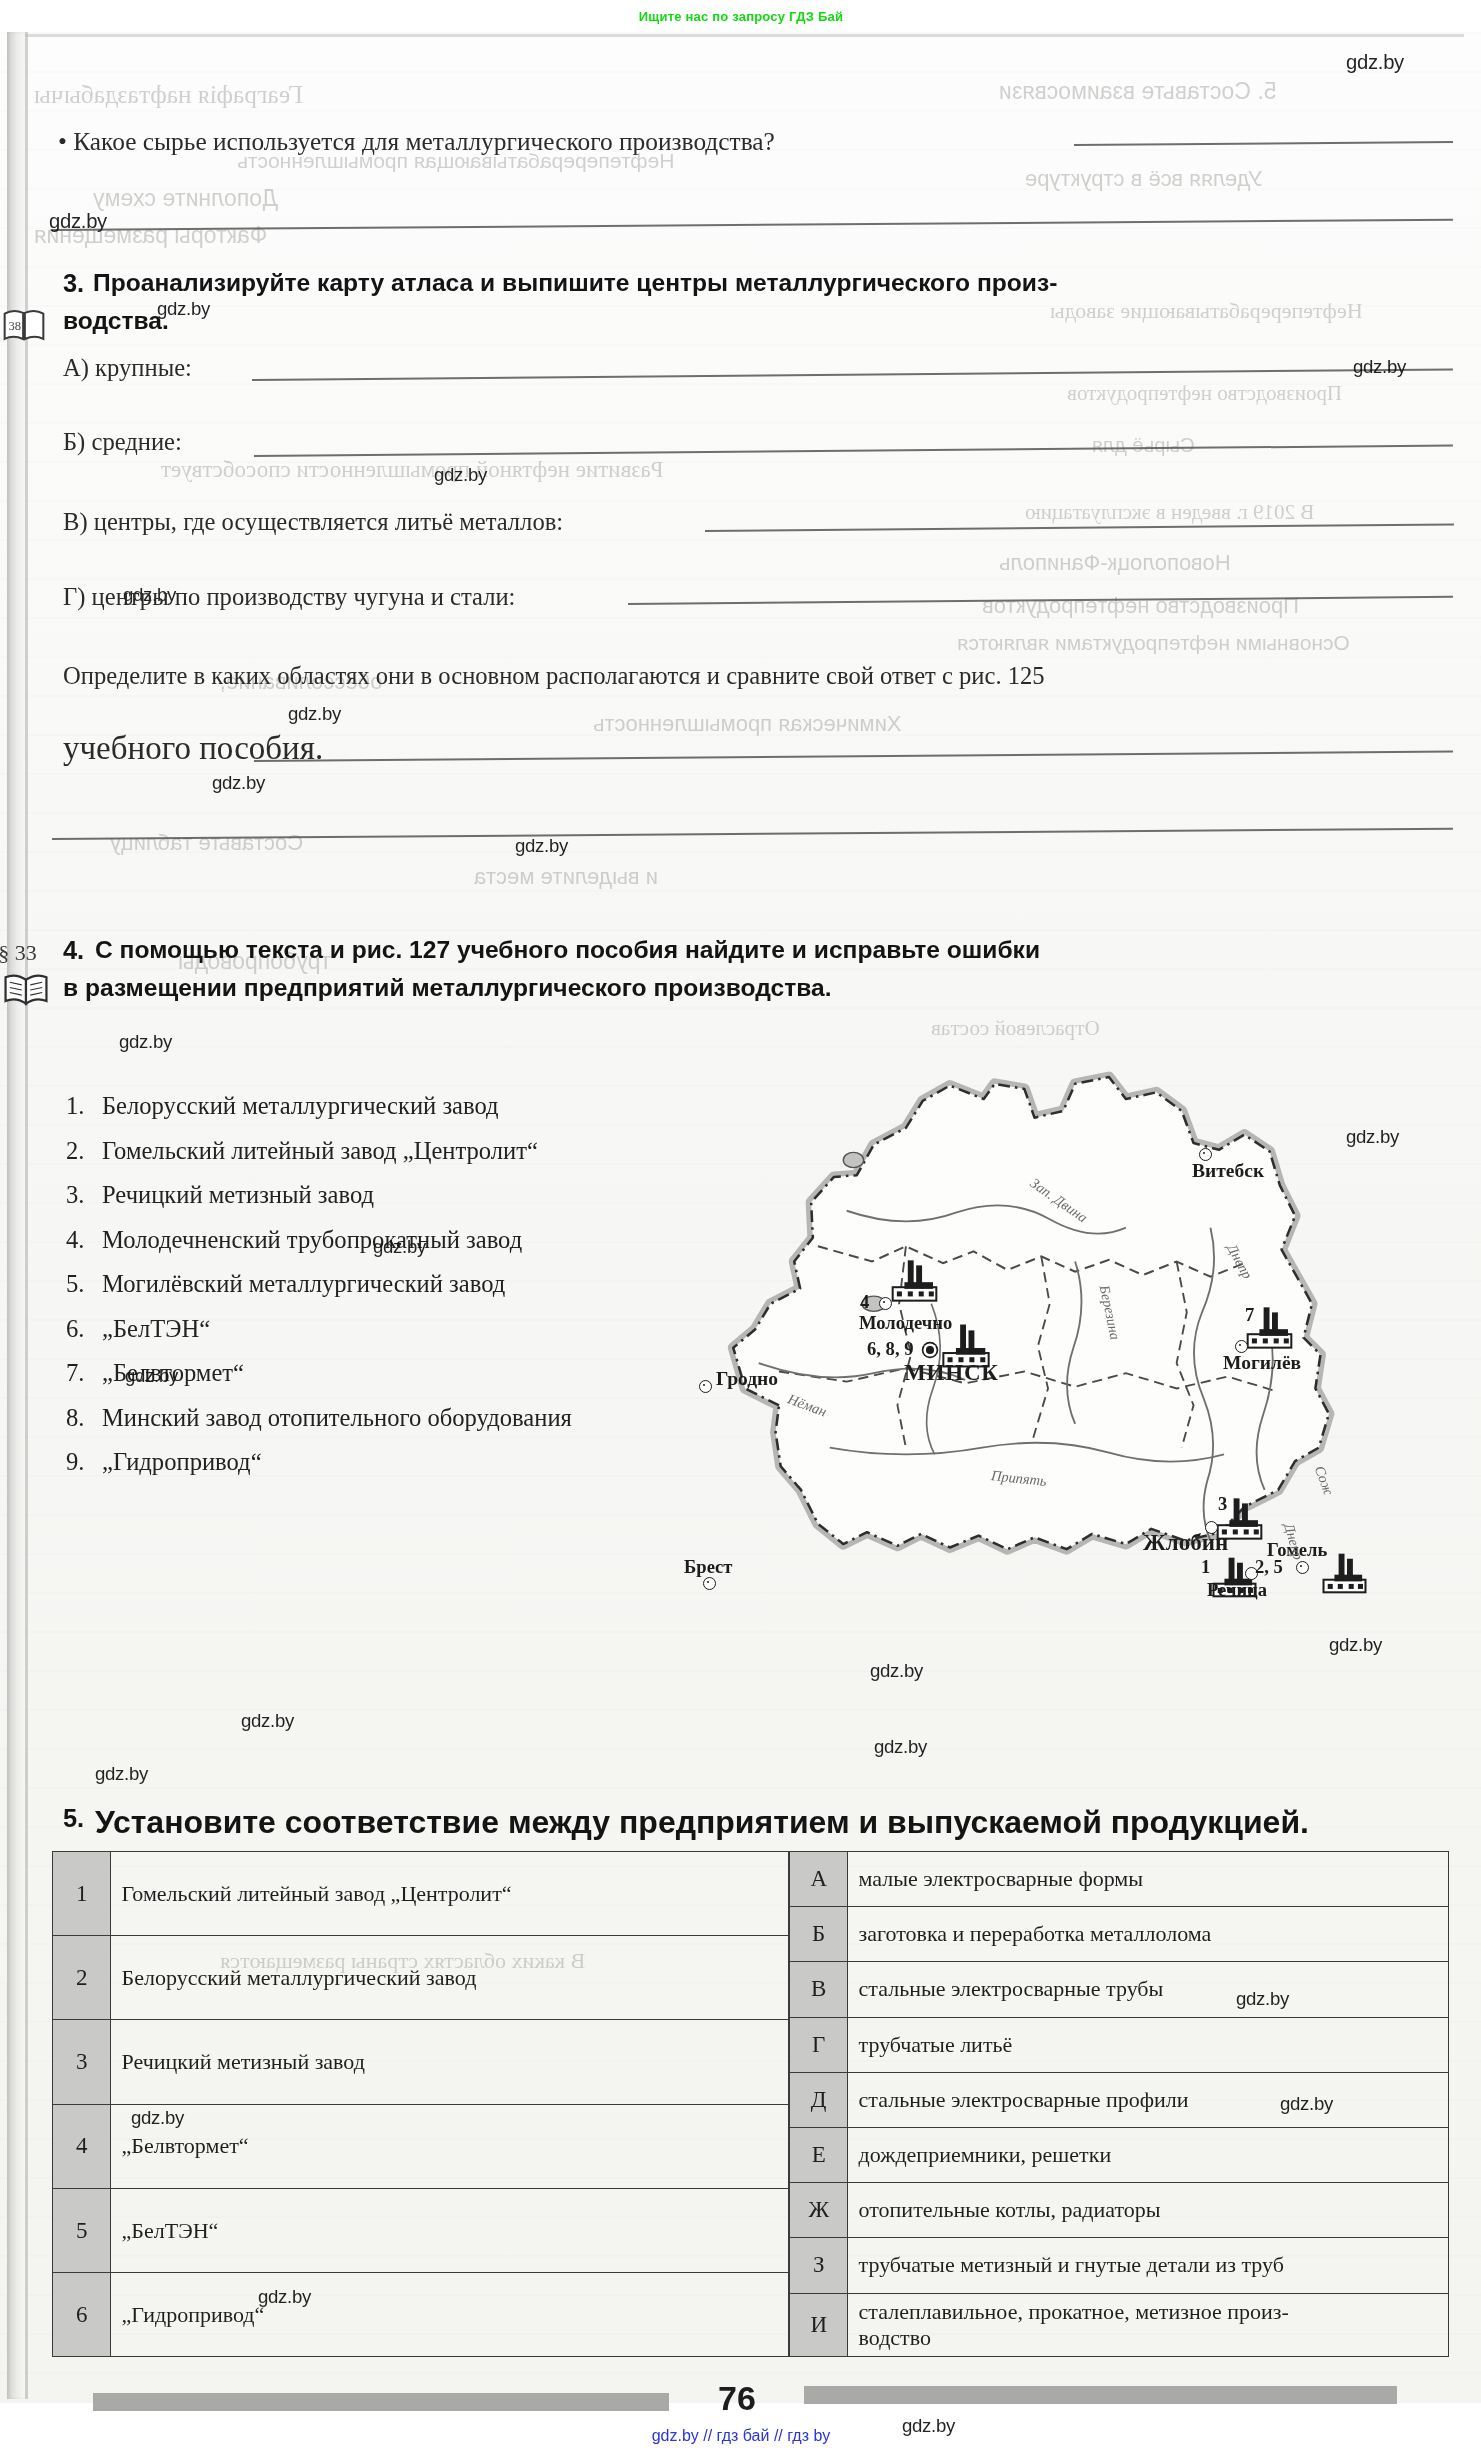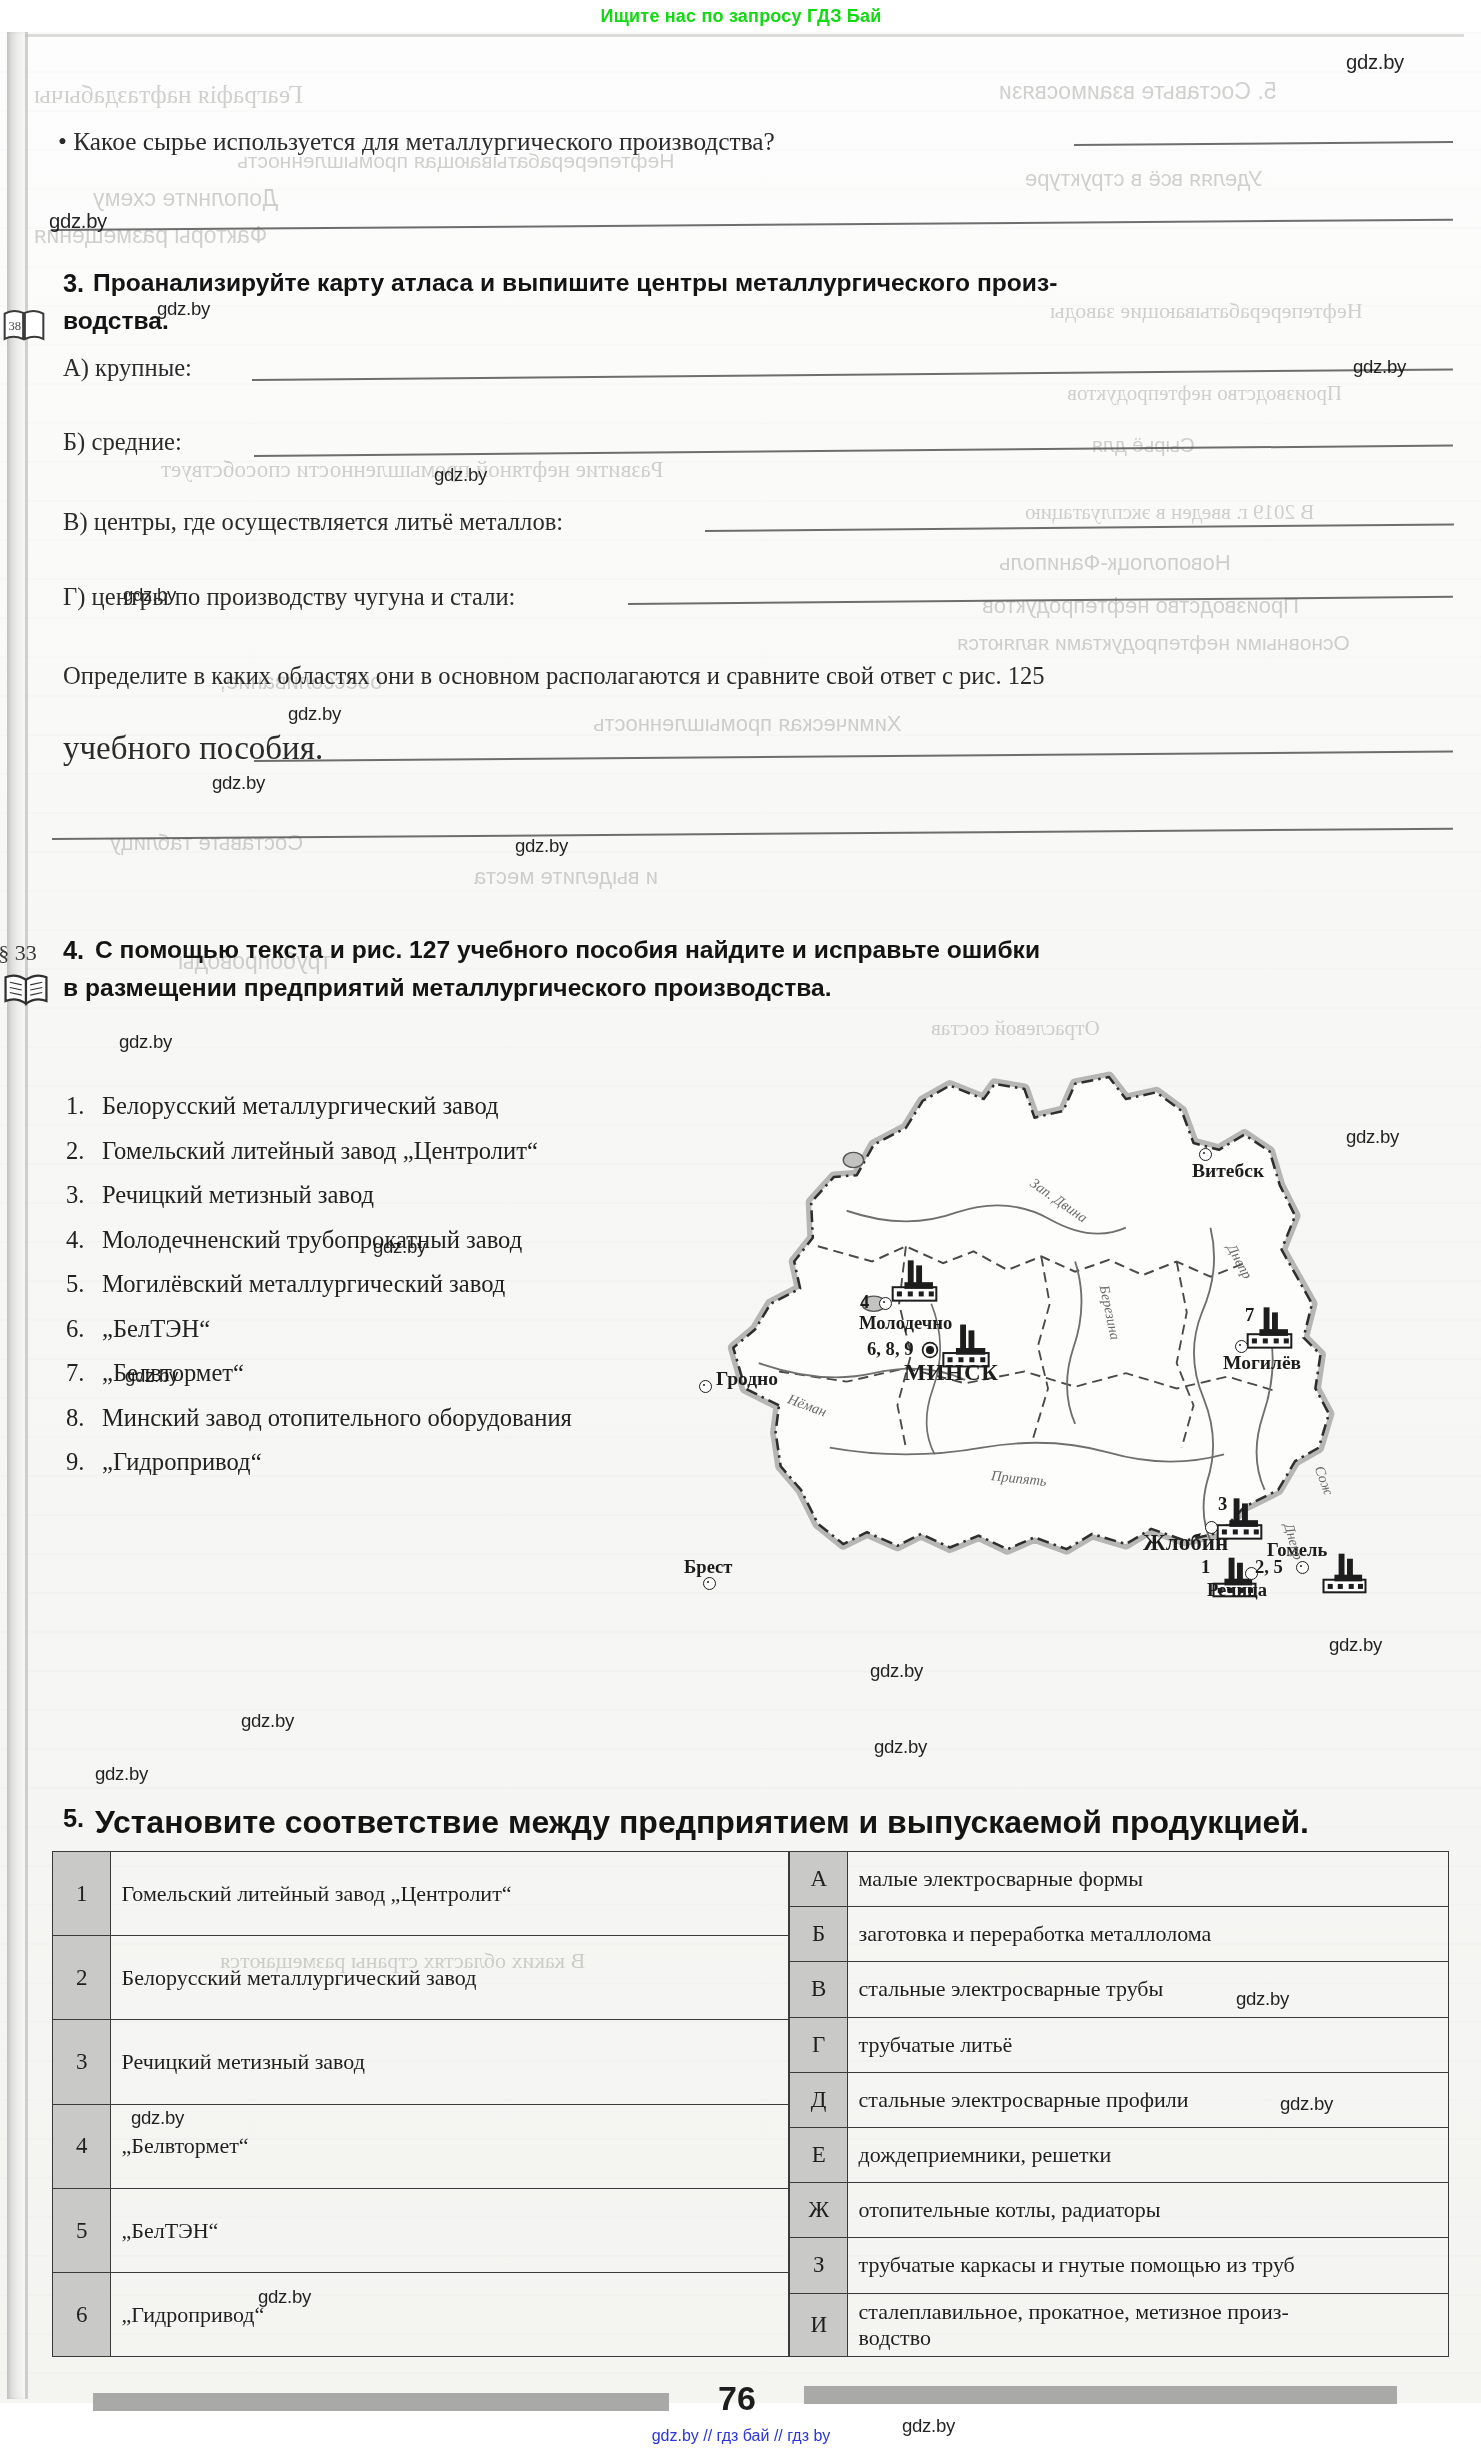--- a/index.html
+++ b/index.html
@@ -10,21 +10,21 @@
   }
 
   
   .top-banner{
     position:absolute;left:0;top:0;width:1482px;height:32px;
     background:#ffffff;
     display:flex;align-items:center;justify-content:center;
   }
   .top-banner span{
     color:#12d912;font-family:"Liberation Sans",sans-serif;
-    font-size:18px;font-weight:700;letter-spacing:0.2px;
+    font-size:13px;font-weight:700;letter-spacing:0.2px;
   }
 
   
   .sheet{
     position:absolute;left:0;top:32px;width:1482px;height:2371px;
     background:
       linear-gradient(180deg,#fdfdfd 0%, #f7f7f5 40%, #f4f4f1 100%);
   }
   
   .bleed{
@@ -515,21 +515,21 @@
       <tr>
         <td class="key">Е</td>
         <td class="val">дождеприемники, решетки</td>
       </tr>
       <tr>
         <td class="key">Ж</td>
         <td class="val">отопительные котлы, радиаторы</td>
       </tr>
       <tr>
         <td class="key">З</td>
-        <td class="val">трубчатые каркасы и гнутые помощью из труб</td>
+        <td class="val">трубчатые метизный и гнутые детали из труб</td>
       </tr>
       <tr>
         <td class="key">И</td>
         <td class="val" style="white-space:pre-line;line-height:1.2;">сталеплавильное, прокатное, метизное произ-
 водство</td>
       </tr>
     </tbody>
   </table>
 </div>
 

